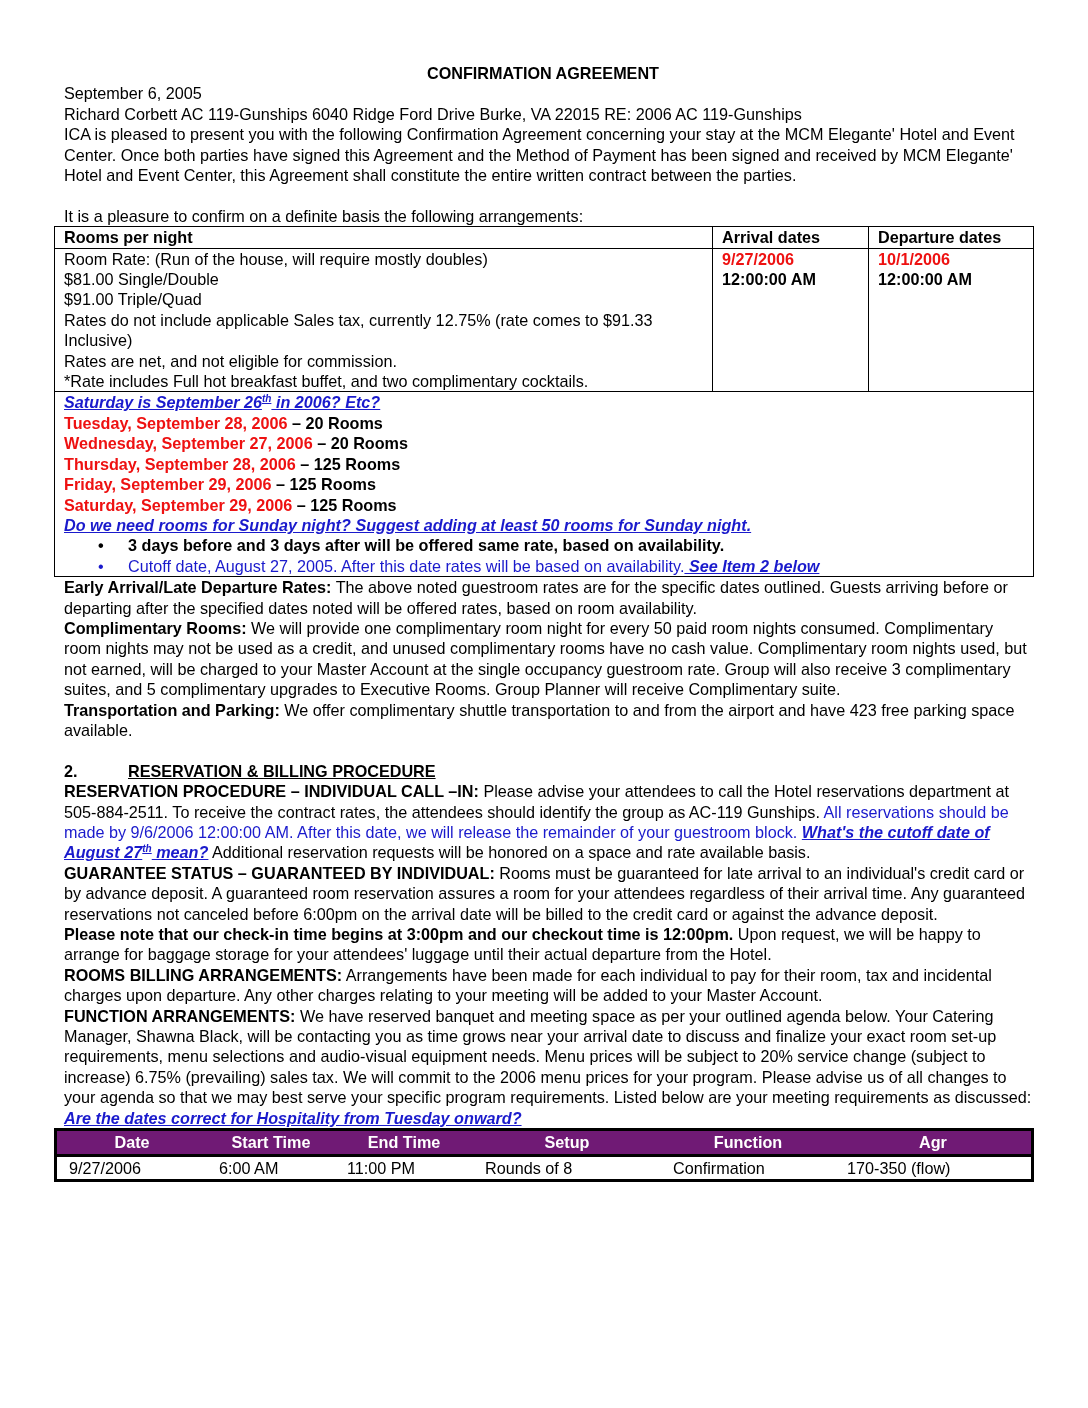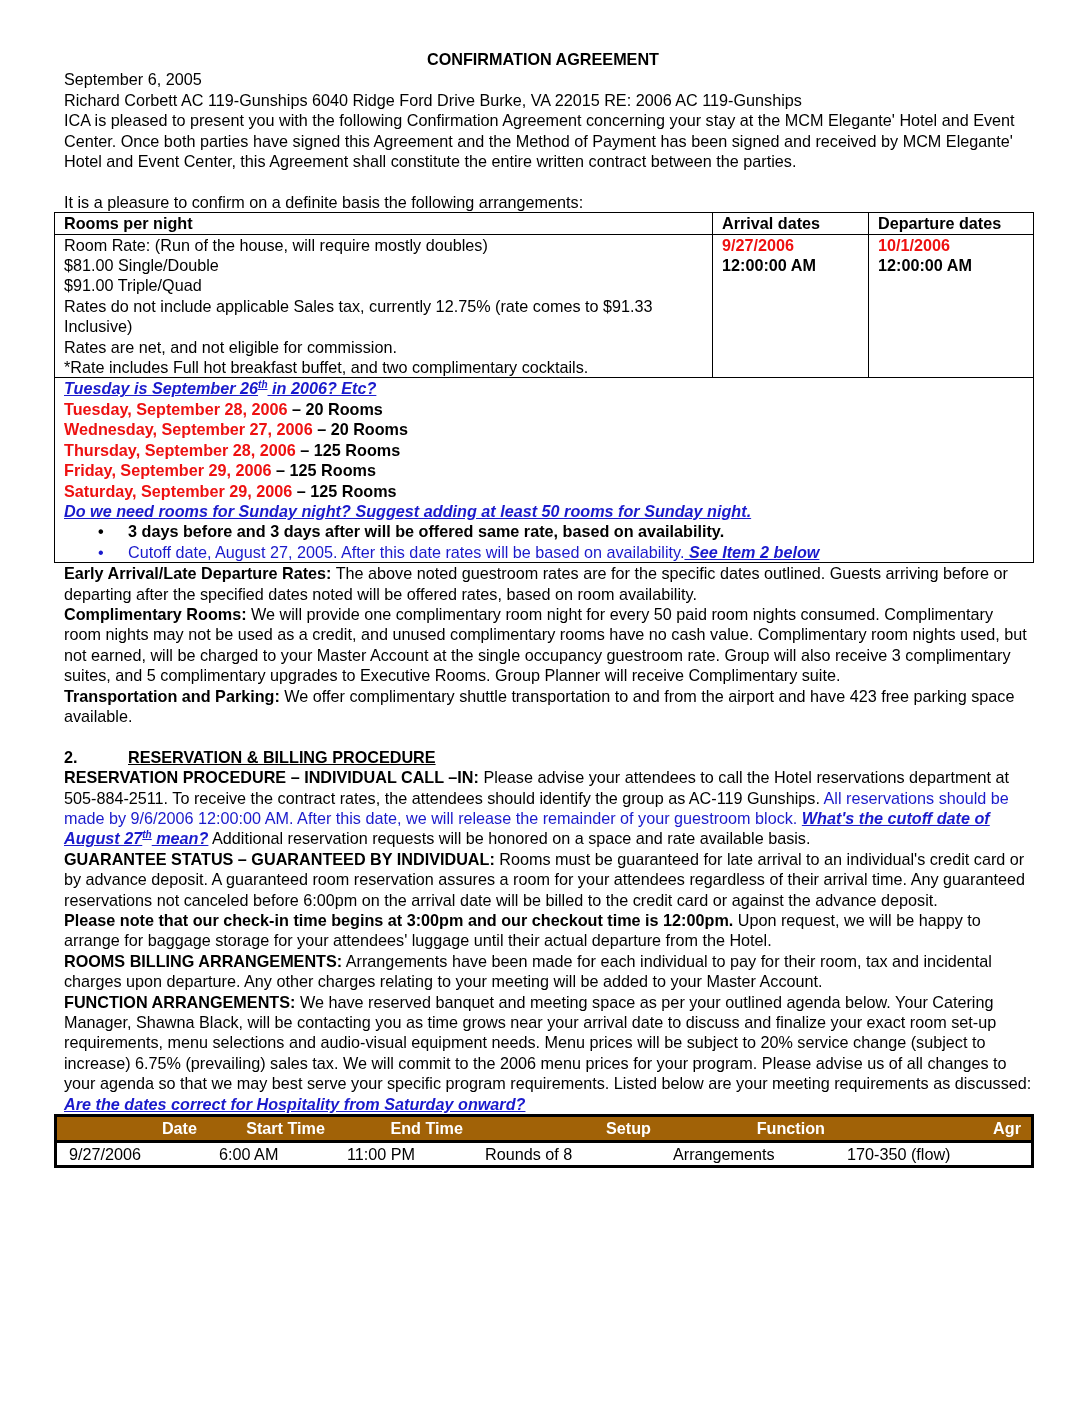--- a/index.html
+++ b/index.html
@@ -1,21 +1,21 @@
 <!DOCTYPE html>
 <html><head>
   <meta charset="utf-8">
   <style>
     html, body { margin: 0; padding: 0; background: #ffffff; }
     body {
       width: 1088px; height: 1408px; position: relative; overflow: hidden;
       font-family: "Liberation Sans", sans-serif; font-size: 16.2px; color: #000;
       line-height: 20.4px;
     }
-    .page { position: absolute; left: 64px; top: 49px; width: 970px; }
+    .page { position: absolute; left: 64px; top: 63px; width: 970px; }
     .title { text-align: center; font-weight: bold; margin-left: 0; width: 958px; }
     p { margin: 0; }
     .blank { height: 20.4px; }
     .sec-head { font-weight: bold; }
     .sec-head .num { display: inline-block; width: 64px; }
     .sec-head .txt { text-decoration: underline; }
     .red { color: #ee1111; }
     .blue { color: #1a1acc; }
     .blink { color: #1a1acc; font-weight: bold; font-style: italic; text-decoration: underline; }
     b { font-weight: bold; }
@@ -23,21 +23,21 @@
     table.acc { border-collapse: collapse; width: 980px; margin-left: -10px; padding-left: 16px; }
     table.acc td { border: 1.5px solid #000; vertical-align: top; padding: 0 8px 0 9px; }
     table.acc td.c1 { width: 640px; }
     table.acc td.c2 { width: 138px; }
     table.acc .hdr td { font-weight: bold; }
     ul.bul { margin: 0; padding-left: 64px; }
     ul.bul li { list-style: none; position: relative; }
     ul.bul li::before { content: "\2022"; position: absolute; left: -30px; }
 
     table.fn { border-collapse: collapse; width: 980px; margin-left: -10px; border: 3px solid #000; }
-    table.fn th { background: #a16207; color: #fff; font-weight: bold; text-align: right; padding: 1px 10px; border-bottom: 3px solid #000; }
+    table.fn th { background: #701a75; color: #fff; font-weight: bold; text-align: center; padding: 1px 10px; border-bottom: 3px solid #000; }
     table.fn td { padding: 1px 10px 1px 12px; }
   </style>
 </head>
 <body>
 
 <div class="page">
   <p class="title">CONFIRMATION AGREEMENT</p>
   <p>September 6, 2005</p>
   <p>Richard Corbett AC 119-Gunships 6040 Ridge Ford Drive Burke, VA 22015 RE: 2006 AC 119-Gunships</p>
   <p>ICA  is pleased to present you with the following Confirmation Agreement concerning your stay at the MCM Elegante' Hotel and Event Center.  Once both parties have signed this Agreement and the Method of Payment has been signed and received by MCM Elegante' Hotel and Event Center, this Agreement shall constitute the entire written contract between the parties.</p>
@@ -65,21 +65,21 @@
         <p class="red" style="font-weight:bold">9/27/2006</p>
         <p style="font-weight:bold">12:00:00 AM</p>
       </td>
       <td>
         <p class="red" style="font-weight:bold">10/1/2006</p>
         <p style="font-weight:bold">12:00:00 AM</p>
       </td>
     </tr>
     <tr>
       <td colspan="3">
-        <p><span class="blink">Tuesday is September 26</span><sup class="blink" style="font-size:10px;line-height:0">th</sup><span class="blink"> in 2006?   Etc?</span></p>
+        <p><span class="blink">Saturday is September 26</span><sup class="blink" style="font-size:10px;line-height:0">th</sup><span class="blink"> in 2006?   Etc?</span></p>
         <p style="font-weight:bold"><span class="red">Tuesday, September 28, 2006</span><span> – 20 Rooms</span></p>
         <p style="font-weight:bold"><span class="red">Wednesday, September 27, 2006</span><span> – 20 Rooms</span></p>
         <p style="font-weight:bold"><span class="red">Thursday, September 28, 2006</span><span> – 125 Rooms</span></p>
         <p style="font-weight:bold"><span class="red">Friday, September 29, 2006</span><span> – 125 Rooms</span></p>
         <p style="font-weight:bold"><span class="red">Saturday, September 29, 2006</span><span> – 125 Rooms</span></p>
         <p><span class="blink">Do we need rooms for Sunday night? Suggest adding at least 50 rooms for Sunday night.</span></p>
         <ul class="bul">
           <li style="font-weight:bold">3 days before and 3 days after will be offered same rate, based on availability.</li>
           <li class="blue"><span>Cutoff date, August 27, 2005. After this date rates will be based on availability.</span><span class="blink"> See Item 2 below</span></li>
         </ul>
@@ -92,35 +92,35 @@
   <p><b>Complimentary Rooms:</b><span>  We will provide one complimentary room night for every 50 paid room nights consumed. Complimentary room nights may not be used as a credit, and unused complimentary rooms have no cash value. Complimentary room nights used, but not earned, will be charged to your Master Account at the single occupancy guestroom rate. Group will also receive 3 complimentary suites, and 5 complimentary upgrades to Executive Rooms. Group Planner will receive Complimentary suite.</span></p>
   <p><b>Transportation and Parking:</b><span>  We offer complimentary shuttle transportation to and from the airport and have 423 free parking space available.</span></p>
   <div class="blank"></div>
 
   <p class="sec-head"><span class="num">2.</span><span class="txt">RESERVATION &amp; BILLING PROCEDURE</span></p>
   <p><b>RESERVATION PROCEDURE – INDIVIDUAL CALL –IN:</b><span>  Please advise your attendees to call the Hotel reservations department at 505-884-2511.  To receive the contract rates, the attendees should identify the group as AC-119 Gunships.</span><span class="blue"> All reservations should be made by 9/6/2006 12:00:00 AM.  After this date, we will release the remainder of your guestroom block.</span>  <span><span class="blink">What's the cutoff date of August 27</span><sup class="blink" style="font-size:10px;line-height:0">th</sup><span class="blink"> mean?</span></span><span>  Additional reservation requests will be honored on a space and rate available basis.</span></p>
   <p><b>GUARANTEE STATUS – GUARANTEED BY INDIVIDUAL:</b><span>  Rooms must be guaranteed for late arrival to an individual's credit card or by advance deposit.  A guaranteed room reservation assures a room for your attendees regardless of their arrival time.  Any guaranteed reservations not canceled before 6:00pm on the arrival date will be billed to the credit card or against the advance deposit.</span></p>
   <p><b>Please note that our check-in time begins at 3:00pm and our checkout time is 12:00pm.</b><span>  Upon request, we will be happy to arrange for baggage storage for your attendees' luggage until their actual departure from the Hotel.</span></p>
   <p><b>ROOMS BILLING ARRANGEMENTS:</b><span>  Arrangements have been made for each individual to pay for their room, tax and incidental charges upon departure.  Any other charges relating to your meeting will be added to your Master Account.</span></p>
   <p><b>FUNCTION ARRANGEMENTS:</b><span>  We have reserved banquet and meeting space as per your outlined agenda below. Your Catering Manager, Shawna Black, will be contacting you as time grows near your arrival date to discuss and finalize your exact room set-up requirements, menu selections and audio-visual equipment needs.  Menu prices will be subject to 20% service change (subject to increase) 6.75% (prevailing) sales tax.  We will commit to the 2006 menu prices for your program.  Please advise us of all changes to your agenda so that we may best serve your specific program requirements. Listed below are your meeting requirements as discussed:</span></p>
-  <p><span class="blink">Are the dates correct for Hospitality from Saturday onward? </span></p>
+  <p><span class="blink">Are the dates correct for Hospitality from Tuesday onward? </span></p>
 
   <table class="fn">
     <tbody>
         <tr>
       <th style="width:130px">Date</th>
       <th style="width:108px">Start Time</th>
       <th style="width:118px">End Time</th>
       <th style="width:168px">Setup</th>
       <th style="width:154px">Function</th>
       <th>Agr</th>
     </tr>
     <tr>
       <td>9/27/2006</td>
       <td>6:00 AM</td>
       <td>11:00 PM</td>
       <td>Rounds of 8</td>
-      <td>Arrangements</td>
+      <td>Confirmation</td>
       <td>170-350 (flow)</td>
     </tr>
   </tbody>
     </table>
 </div>
 
 </body></html>

